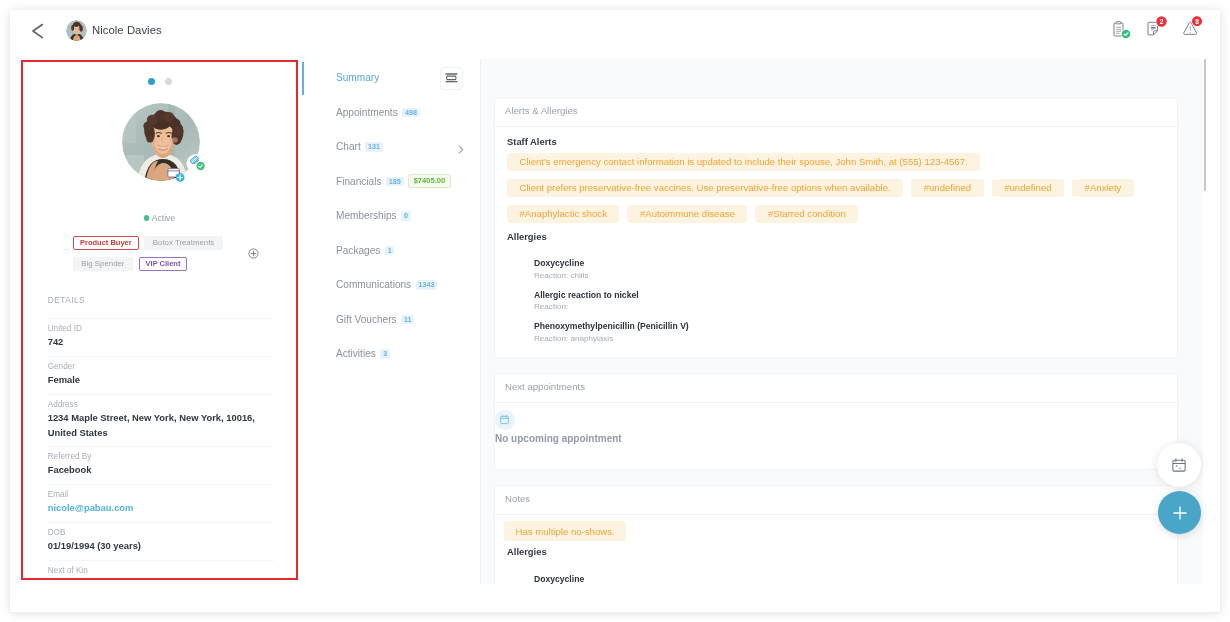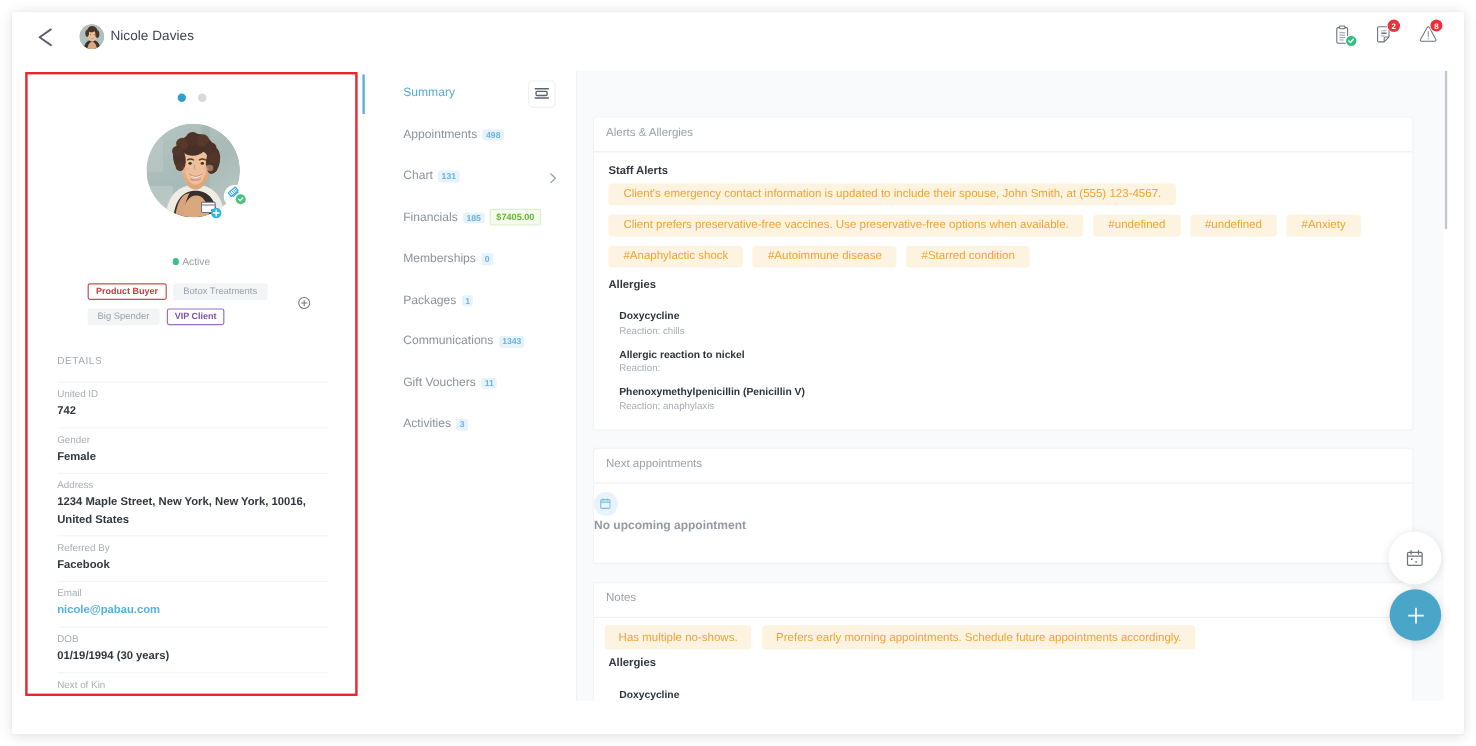--- a/index.html
+++ b/index.html
@@ -81,21 +81,21 @@
   }
   .panel { position:absolute; left:13px; width:684px; background:#fff; border:1px solid #f2f3f5; border-radius:3px; overflow:hidden;}
   .panel-hd { height:29px; border-bottom:1px solid #eff1f3; display:flex; align-items:center; padding-left:10px; padding-bottom:3px; font-size:9.6px; color:#9ba2ac; }
   .panel-bd { padding:9px 12px 12px; }
 
   .sub-hd { font-size:9.4px; font-weight:bold; color:#323840; margin-bottom:6px; }
   .alert-rows { display:flex; flex-wrap:wrap; gap:8.5px 8px; margin-bottom:8.5px; }
   .alert-chip { background:#fdf3e1; color:#f0a434; font-size:9.6px; padding:3px 12.5px 3.5px; border-radius:3px; line-height:11px; }
   
 
-  .allergy { margin:0 0 9px 9px; }
+  .allergy { margin:0 0 9px 27px; }
   .allergy .an { font-size:8.6px; font-weight:bold; color:#2d333b; line-height:11.5px;}
   .allergy .ar { font-size:8.1px; color:#a7adb5; line-height:11px;}
 
   .empty-appt { text-align:left; padding:0; position:relative;font-weight:bold; }
   .empty-ico { width:19.5px; height:19.5px; border-radius:50%; background:#e9f4fa; display:inline-flex; align-items:center; justify-content:center; }
   .empty-txt { font-size:10px; color:#949aa4; margin-top:3px; line-height:11px;}
 
   .notes-chips { display:flex; gap:9px; margin-bottom:5px; margin-left:-3px; margin-top:-3px;}
   .note-chip { background:#fdf3e1; color:#f0a434; font-size:9.6px; padding:4.5px 11.5px 4.5px; border-radius:3px; line-height:11px;}
 
@@ -403,21 +403,20 @@
           <div class="empty-txt">No upcoming appointment</div>
         </div>
       </div>
     </div>
 
     <div class="panel" id="panel-notes" style="top:426px; height:160px;">
       <div class="panel-hd">Notes</div>
       <div class="panel-bd">
         <div class="notes-chips" id="notes-chips">
             <div class="note-chip">Has multiple no-shows.</div>
-            <div class="note-chip">Prefers early morning appointments. Schedule future appointments accordingly.</div>
           </div>
         <div class="sub-hd" style="margin-bottom:17px;">Allergies</div>
         <div id="notes-allergy-list">
             <div class="allergy">
               <div class="an">Doxycycline</div>
             </div>
           </div>
       </div>
     </div>
 

